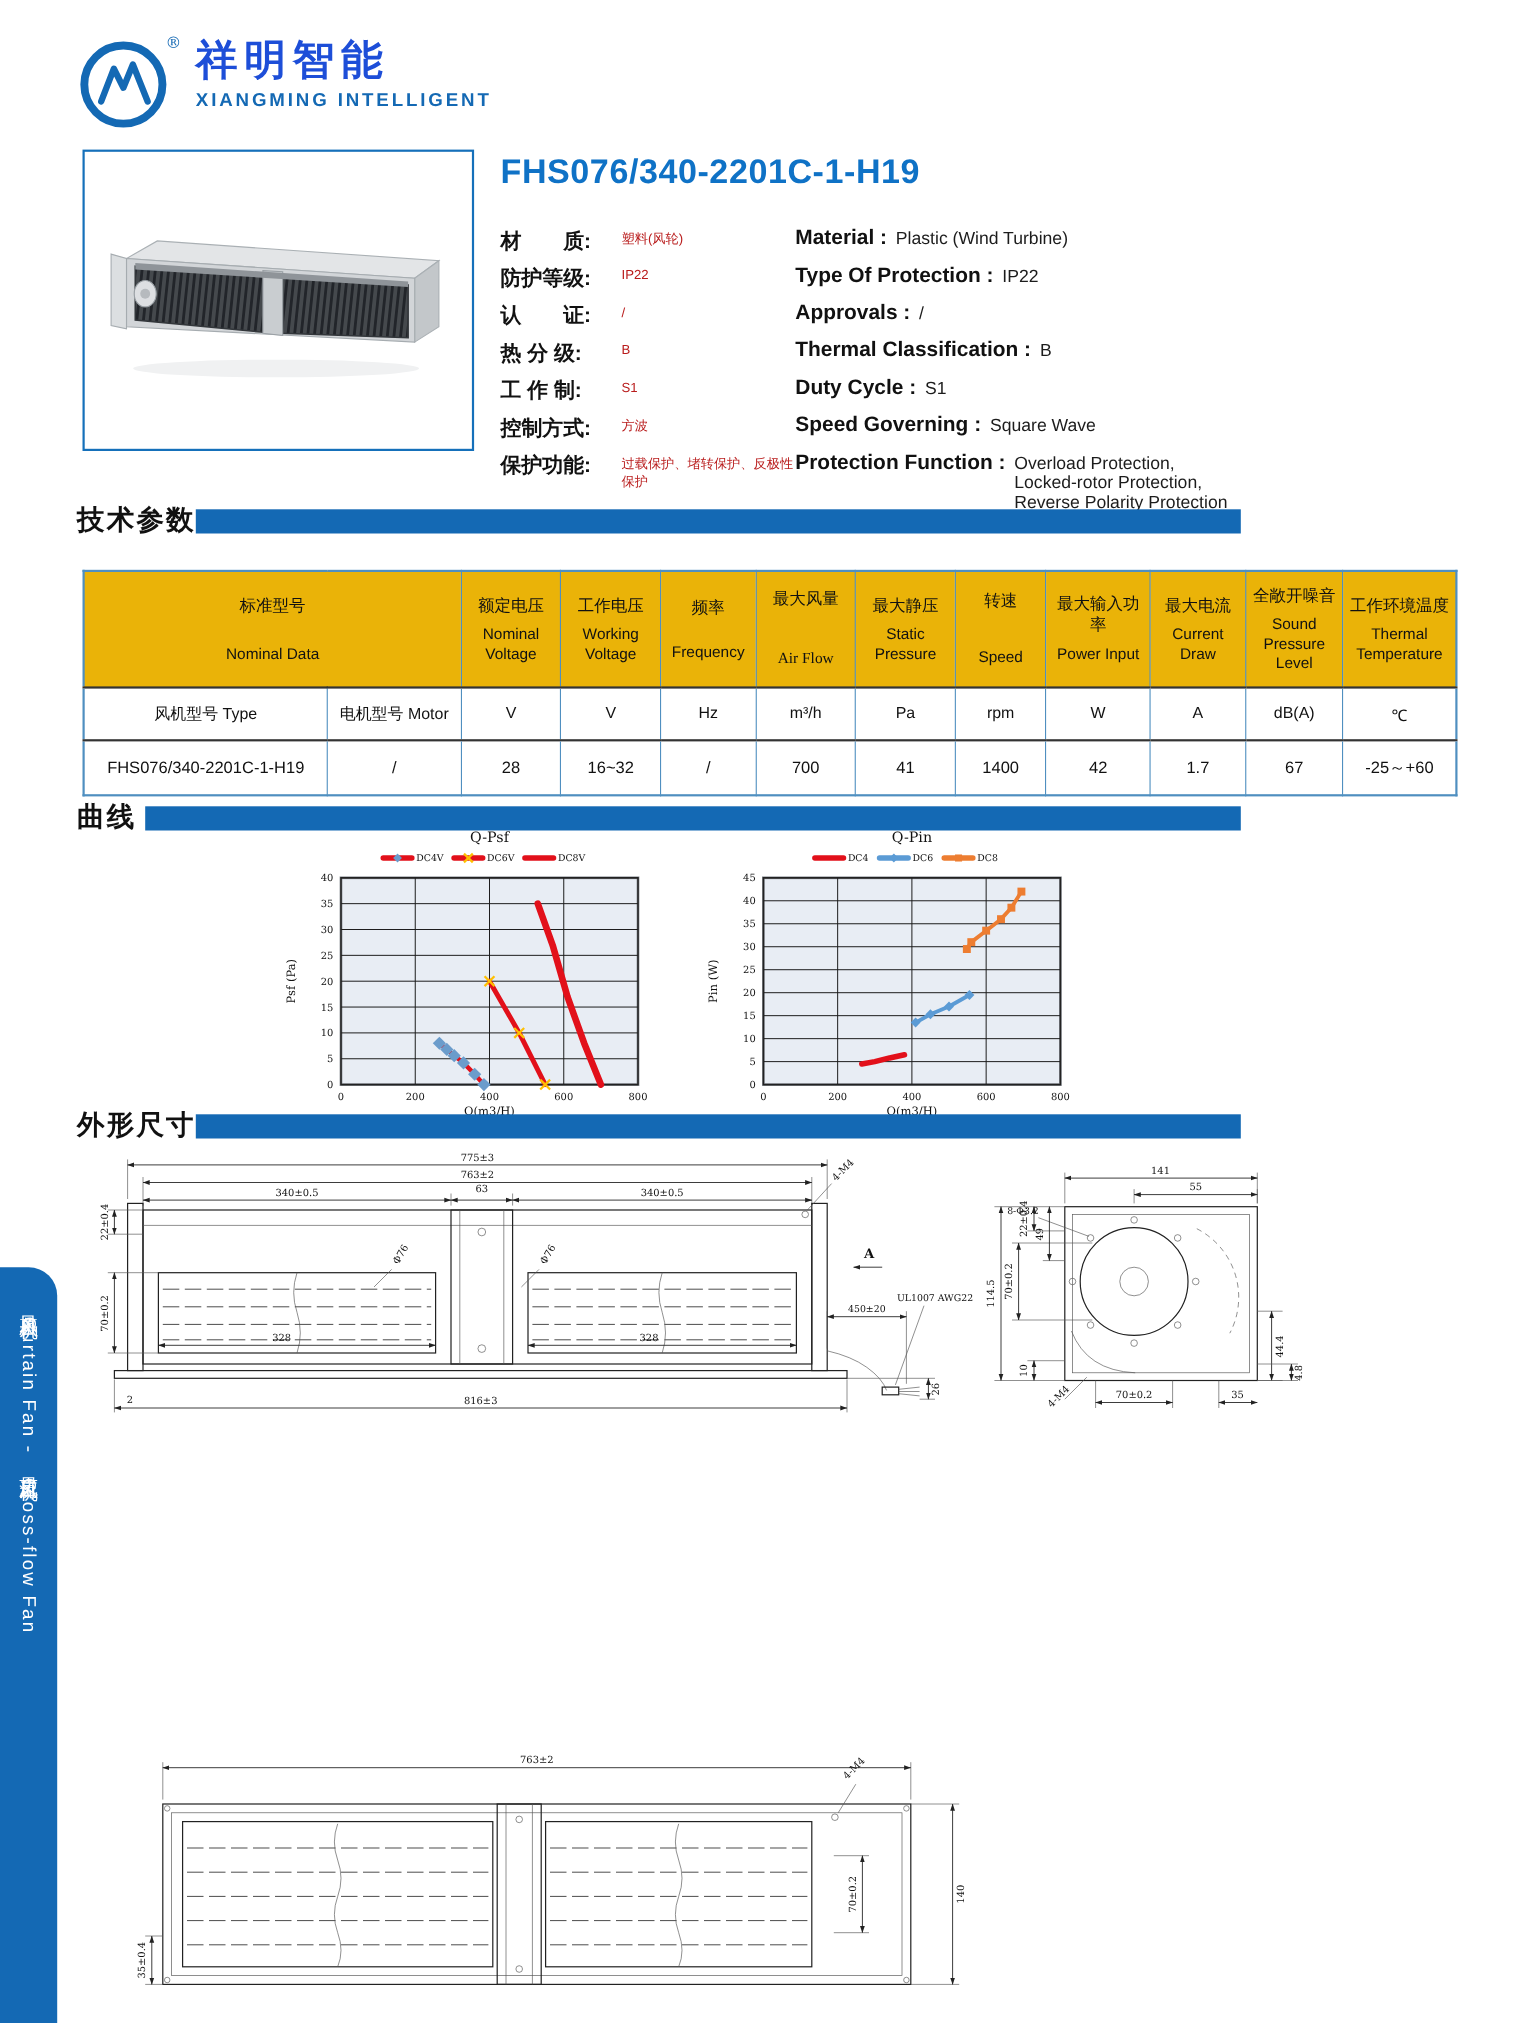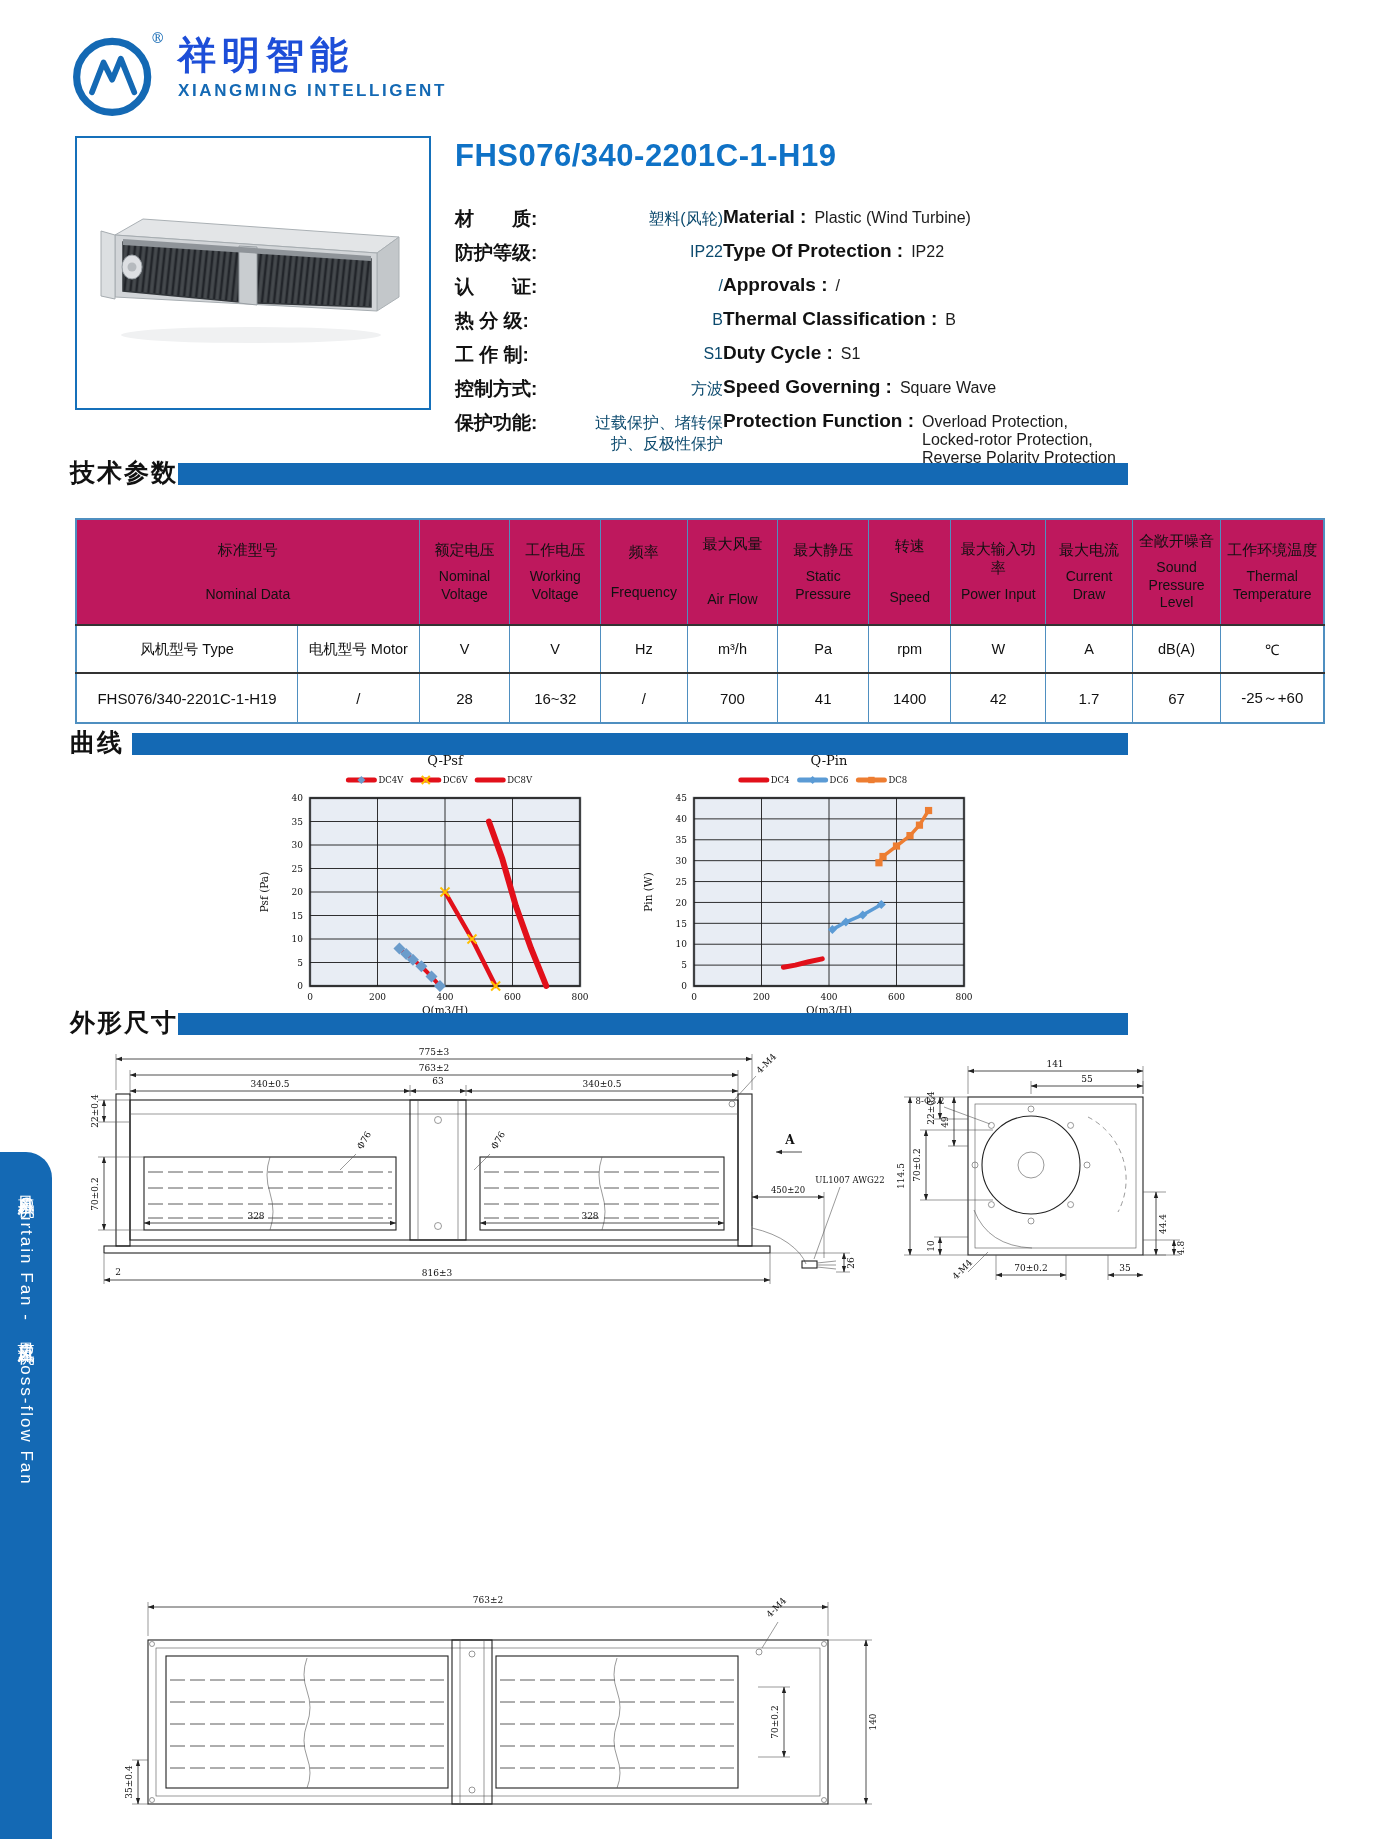--- a/index.html
+++ b/index.html
@@ -11,32 +11,32 @@
   .logo-text{margin-left:14px;padding-top:8px;}
   .logo-zh{font-size:38px;font-weight:700;color:#1d4ed8;letter-spacing:6px;line-height:1.15;}
   .logo-en{font-size:17px;font-weight:700;color:#1469b4;letter-spacing:2.6px;margin-top:3px;}
 
   
   .img-box{position:absolute;left:75px;top:136px;width:352px;height:270px;border:2px solid #1570ba;background:#fff;}
   .model-title{position:absolute;left:455px;top:138px;font-size:31px;font-weight:700;color:#0f72c6;letter-spacing:.5px;}
   .specs{position:absolute;left:455px;top:206px;width:700px;}
   .spec-row{display:flex;align-items:flex-start;margin-bottom:8px;}
   .zh-label{width:110px;font-size:19px;font-weight:700;white-space:pre;flex:none;}
-  .zh-value{width:158px;font-size:16px;padding-top:3px;flex:none;color:#0c4a6e;text-align:right;}
+  .zh-value{width:158px;font-size:12px;padding-top:3px;flex:none;color:#b91c1c;}
   .en-label{font-size:19px;font-weight:700;white-space:nowrap;margin-right:8px;flex:none;}
   .en-value{width:196px;font-size:16px;padding-top:3px;color:#1c1c1c;}
 
   
   .sec-title{position:absolute;font-size:25px;font-weight:700;color:#111;letter-spacing:2px;}
   .sec-bar{position:absolute;height:22px;background:#1469b4;}
 
   
   .ptable{position:absolute;left:75px;top:518px;width:1250px;border-collapse:collapse;table-layout:fixed;border:2px solid #4f8fc0;}
   .ptable th,.ptable td{border-left:1px solid #4f8fc0;border-right:1px solid #4f8fc0;text-align:center;vertical-align:middle;padding:2px;}
-  .ptable thead th{background:#be185d;height:100px;font-weight:400;font-size:15px;vertical-align:middle;border-bottom:2px solid #333;}
+  .ptable thead th{background:#eab308;height:100px;font-weight:400;font-size:15px;vertical-align:middle;border-bottom:2px solid #333;}
   .th-zh{font-size:15px;color:#111;margin-bottom:8px;}
   .th-en{font-size:14px;color:#111;line-height:1.25;}
   .units-row td{height:42px;font-size:14.5px;border-bottom:2px solid #333;background:#fff;}
   .data-row td{height:44px;font-size:15px;background:#fff;}
 
   
   .chart-svg{position:absolute;}
   svg text{font-family:"DejaVu Serif",serif;}
 
   
@@ -169,21 +169,21 @@
         <th>
             <div class="th-zh">工作电压</div>
             <div class="th-en">Working Voltage</div>
           </th>
         <th>
             <div class="th-zh">频率</div>
             <div class="th-en" style="margin-top:22px;">Frequency</div>
           </th>
         <th>
             <div class="th-zh">最大风量</div>
-            <div class="th-en" style="margin-top:37px;">Air Flow</div>
+            <div class="th-en" style="margin-top:37px;font-family:Liberation Serif, serif;">Air Flow</div>
           </th>
         <th>
             <div class="th-zh">最大静压</div>
             <div class="th-en">Static Pressure</div>
           </th>
         <th>
             <div class="th-zh">转速</div>
             <div class="th-en" style="margin-top:33px;">Speed</div>
           </th>
         <th>

